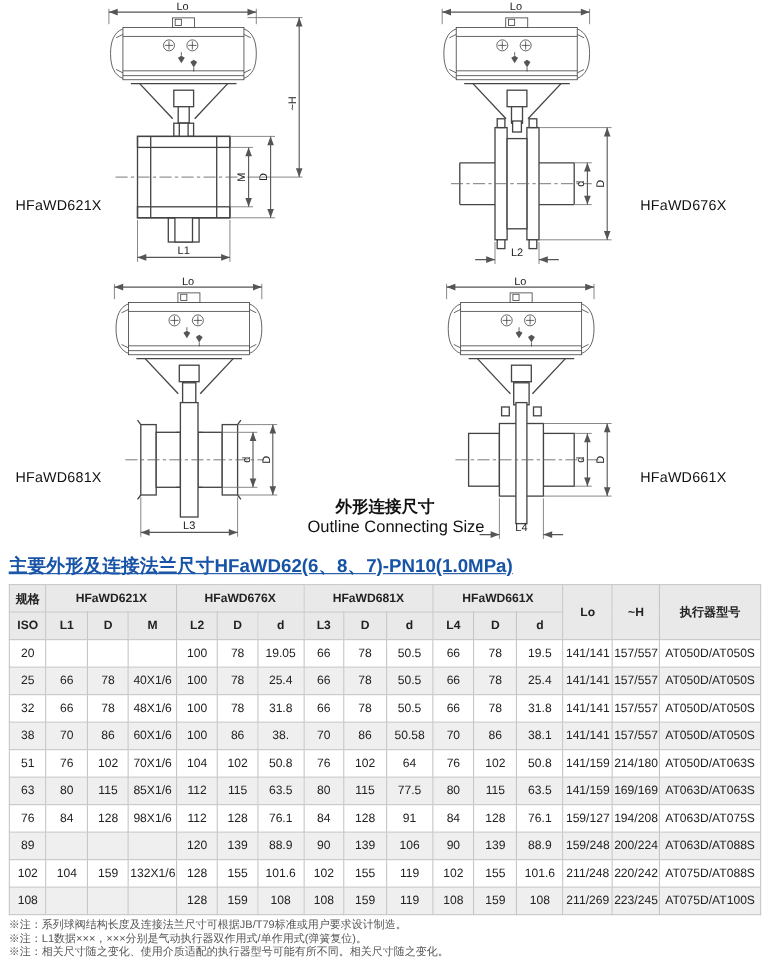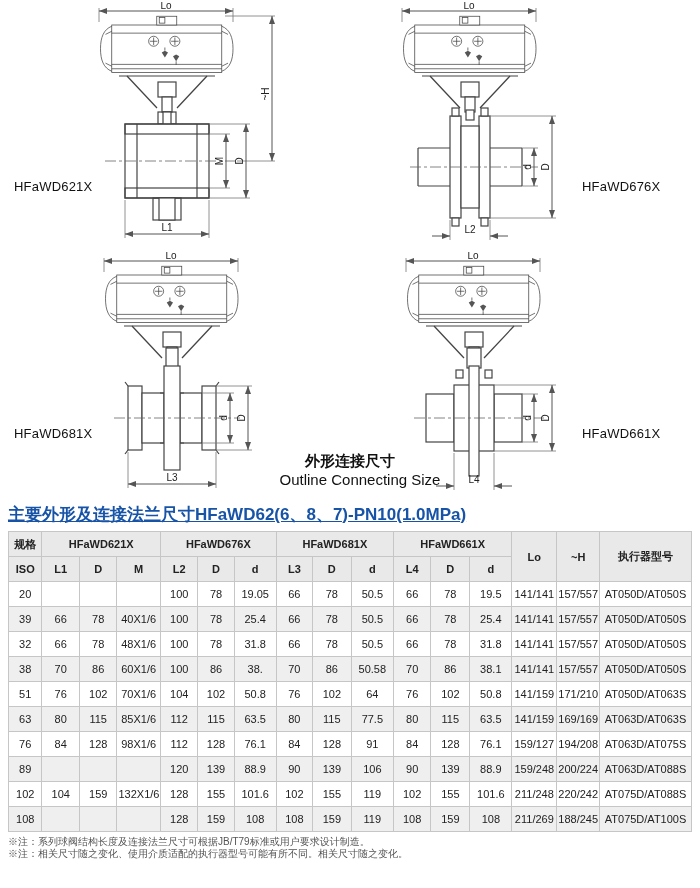--- a/index.html
+++ b/index.html
@@ -305,21 +305,21 @@
           <td>78</td>
           <td>50.5</td>
           <td>66</td>
           <td>78</td>
           <td>19.5</td>
           <td>141/141</td>
           <td>157/557</td>
           <td>AT050D/AT050S</td>
         </tr>
         <tr>
-          <td>39</td>
+          <td>25</td>
           <td>66</td>
           <td>78</td>
           <td>40X1/6</td>
           <td>100</td>
           <td>78</td>
           <td>25.4</td>
           <td>66</td>
           <td>78</td>
           <td>50.5</td>
           <td>66</td>
@@ -373,21 +373,21 @@
           <td>104</td>
           <td>102</td>
           <td>50.8</td>
           <td>76</td>
           <td>102</td>
           <td>64</td>
           <td>76</td>
           <td>102</td>
           <td>50.8</td>
           <td>141/159</td>
-          <td>171/210</td>
+          <td>214/180</td>
           <td>AT050D/AT063S</td>
         </tr>
         <tr>
           <td>63</td>
           <td>80</td>
           <td>115</td>
           <td>85X1/6</td>
           <td>112</td>
           <td>115</td>
           <td>63.5</td>
@@ -463,23 +463,24 @@
           <td>128</td>
           <td>159</td>
           <td>108</td>
           <td>108</td>
           <td>159</td>
           <td>119</td>
           <td>108</td>
           <td>159</td>
           <td>108</td>
           <td>211/269</td>
-          <td>188/245</td>
+          <td>223/245</td>
           <td>AT075D/AT100S</td>
         </tr>
       </tbody>
   </table>
 </div>
 
 <div class="notes">
   <div class="note-line">※注：系列球阀结构长度及连接法兰尺寸可根据JB/T79标准或用户要求设计制造。</div>
+  <div class="note-line">※注：L1数据×××，×××分别是气动执行器双作用式/单作用式(弹簧复位)。</div>
   <div class="note-line">※注：相关尺寸随之变化、使用介质适配的执行器型号可能有所不同。相关尺寸随之变化。</div>
 </div>
 
 </body></html>

